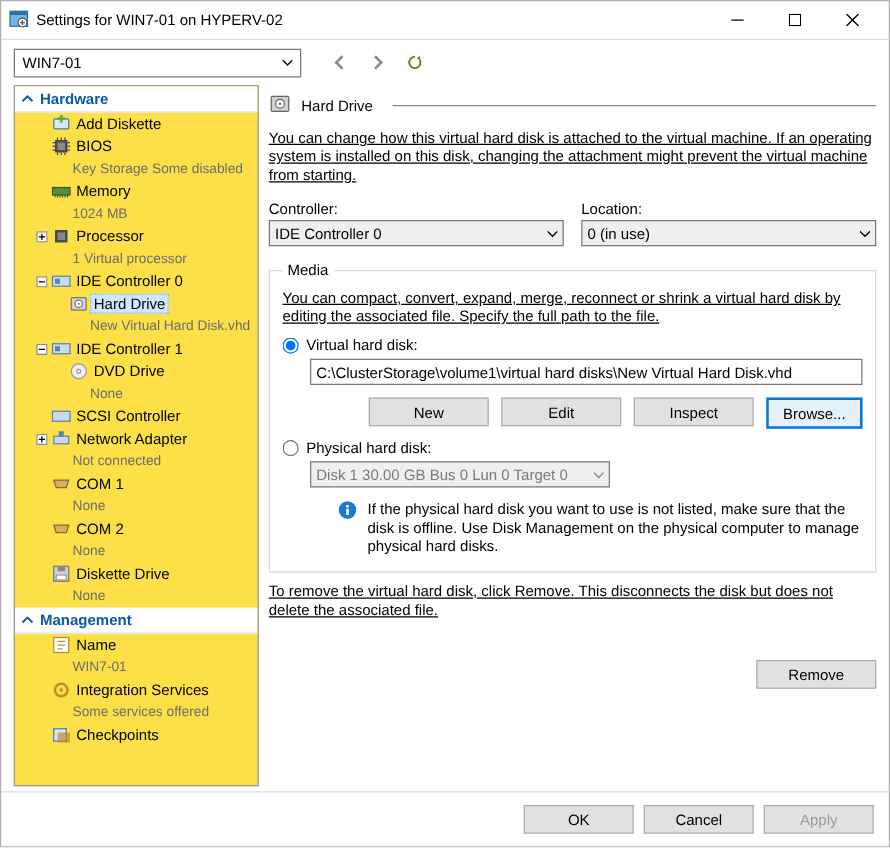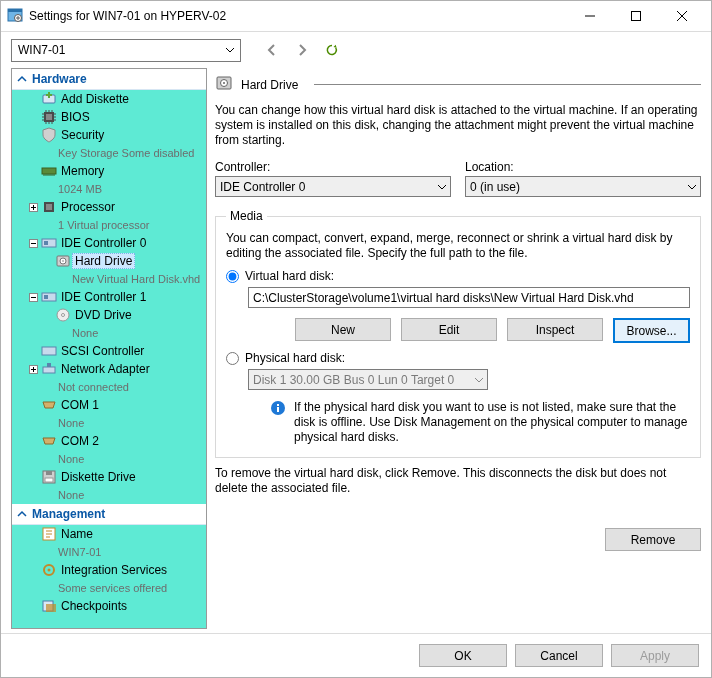--- a/index.html
+++ b/index.html
@@ -18,42 +18,42 @@
 
   
   .toprow { height:36px; display:flex; align-items:center; padding:4px 10px; gap:8px; }
   .vm-select { flex:0 0 230px; height:23px; border:1px solid #7a7a7a; display:flex; align-items:center; padding:0 6px; justify-content:space-between; background:#fff; }
   .navbtn { width:22px; height:22px; display:flex; align-items:center; justify-content:center; color:#8a8a8a; }
   .navbtn svg { width:12px; height:12px; }
   .refresh svg { color:#4c8b00; }
 
   
   .body { flex:1; display:flex; min-height:0; }
-  .sidebar { width:196px; border:1px solid #999; margin:0 4px 4px 10px; overflow-y:scroll; background:#5eead4; position:relative; }
+  .sidebar { width:196px; border:1px solid #999; margin:0 4px 4px 10px; overflow-y:scroll; background:#fde047; position:relative; }
   .content { flex:1; margin:0 10px 4px 4px; display:flex; flex-direction:column; font-size:12px; }
 
   
   .section-hdr { display:flex; align-items:center; gap:4px; padding:3px 4px; color:#0a58a6; font-weight:bold; font-size:12px; border-bottom:1px solid #d7e6f3; background:#fff;}
   .section-hdr svg { width:12px; height:12px; color:#0a58a6; }
   .row { display:flex; align-items:center; min-height:18px; padding:1px 0; white-space:nowrap; }
   .row .exp { width:14px; display:flex; align-items:center; justify-content:center; }
   .row .exp svg { width:9px; height:9px; }
   .row .ic { width:18px; display:flex; align-items:center; justify-content:center; }
   .row .ic svg { width:16px; height:16px; }
   .row .lbl { padding:1px 3px; }
   .row.selected > .lbl { background:#cde8ff; border:1px dotted #7ab7e8; padding:0 2px; }
   .sub { font-size:11px; color:#6d6d6d; padding-left:0; line-height:13px; }
   .indent1 { padding-left:14px; }
   .indent2 { padding-left:28px; }
 
   
   .panel-title-row { display:flex; align-items:center; gap:8px; margin:6px 0 8px 0; }
   .panel-title-row .line { flex:1; height:1px; background:#888; margin-left:8px; }
   .panel-title-row svg { width:18px; height:18px; }
-  .desc { line-height:15px; margin-bottom:12px; }
+  .desc { line-height:15px; margin-bottom:12px;text-decoration:underline; }
   .field-label { margin-bottom:2px; }
   .two-col { display:flex; gap:14px; }
   .two-col > div { flex:1; }
   select, .combo { width:100%; height:21px; border:1px solid #7a7a7a; background:#efefef; font-size:12px; font-family:inherit; padding:0 4px; }
   .combo { display:flex; align-items:center; justify-content:space-between; }
   .combo.disabled { color:#7a7a7a; background:#efefef; }
   fieldset { border:1px solid #d8d8d8; margin:12px 0 8px 0; padding:8px 10px 12px 10px; }
   legend { padding:0 4px; }
   .radio-row { display:flex; align-items:center; gap:6px; margin:8px 0 4px 0; }
   input[type=radio] { margin:0; }
@@ -165,29 +165,20 @@
         <span class="ic">
             <svg viewBox="0 0 16 16">
               <rect x="3" y="3" width="10" height="10" fill="#4a4a4a"></rect>
               <rect x="5" y="5" width="6" height="6" fill="#888"></rect>
               <path d="M1 5h2M1 8h2M1 11h2M13 5h2M13 8h2M13 11h2M5 1v2M8 1v2M11 1v2M5 13v2M8 13v2M11 13v2" stroke="#4a4a4a"></path>
             </svg>
           </span>
         <span class="lbl">BIOS</span>
       </div>
 
-      <div class="row indent1">
-        <span class="exp"></span>
-        <span class="ic">
-            <svg viewBox="0 0 16 16">
-              <path d="M8 1 L14 3 V8 C14 12 8 15 8 15 C8 15 2 12 2 8 V3 Z" fill="#d0d0d0" stroke="#888"></path>
-            </svg>
-          </span>
-        <span class="lbl">Security</span>
-      </div>
       <div class="row indent1 sub">
           <span style="width:32px"></span>
           <span>Key Storage Some disabled</span>
         </div>
 
       <div class="row indent1">
         <span class="exp"></span>
         <span class="ic">
             <svg viewBox="0 0 16 16">
               <rect x="1" y="5" width="14" height="6" fill="#5a8a3a" stroke="#3a6020"></rect>

